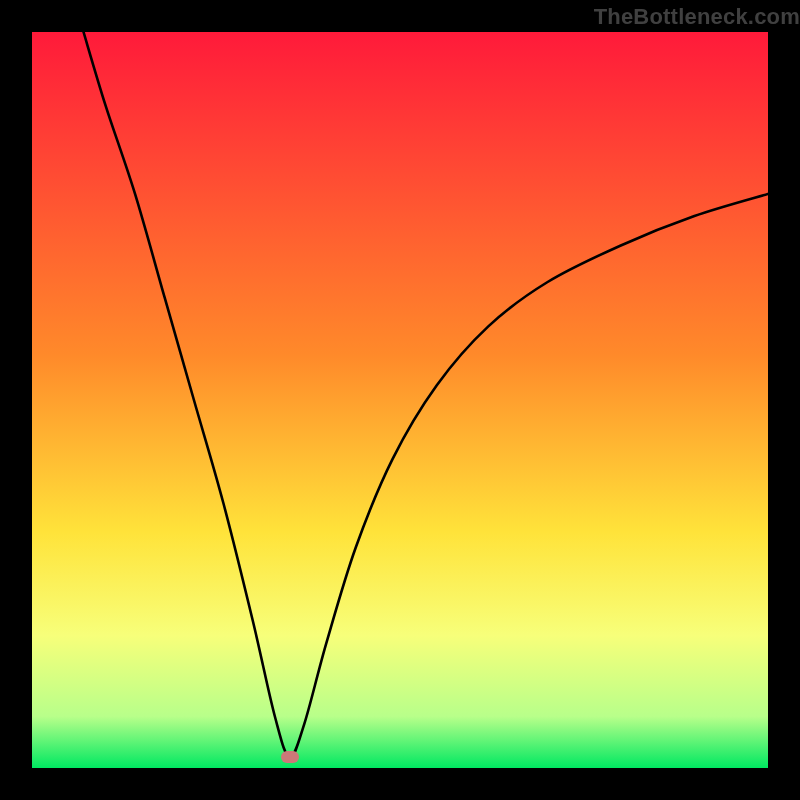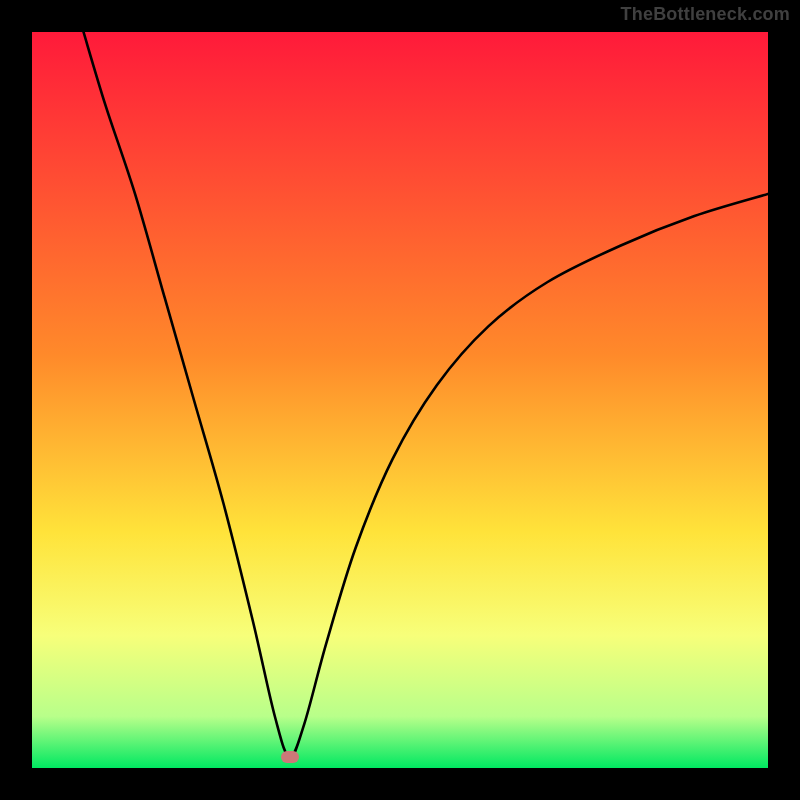--- a/index.html
+++ b/index.html
@@ -13,23 +13,23 @@
   }
   .frame {
     position: relative;
     width: 800px;
     height: 800px;
     background: #000;
   }
   .watermark {
     position: absolute;
     top: 4px;
-    right: 10px;
+    right: 0;
     color: #404040;
-    font-size: 18px;
+    font-size: 22px;
     font-weight: 600;
     letter-spacing: 0.2px;
   }
   .plot {
     position: absolute;
     left: 32px;
     top: 32px;
     width: 736px;
     height: 736px;
   }

